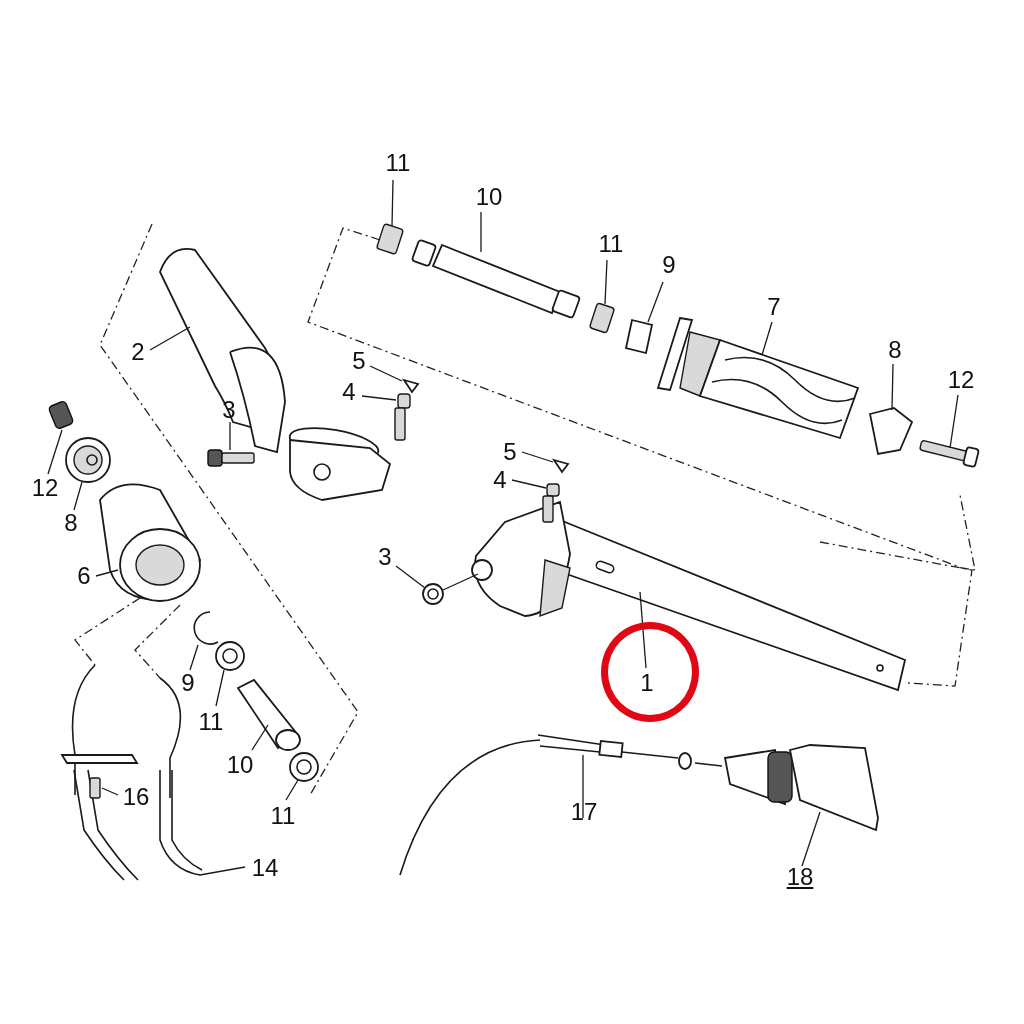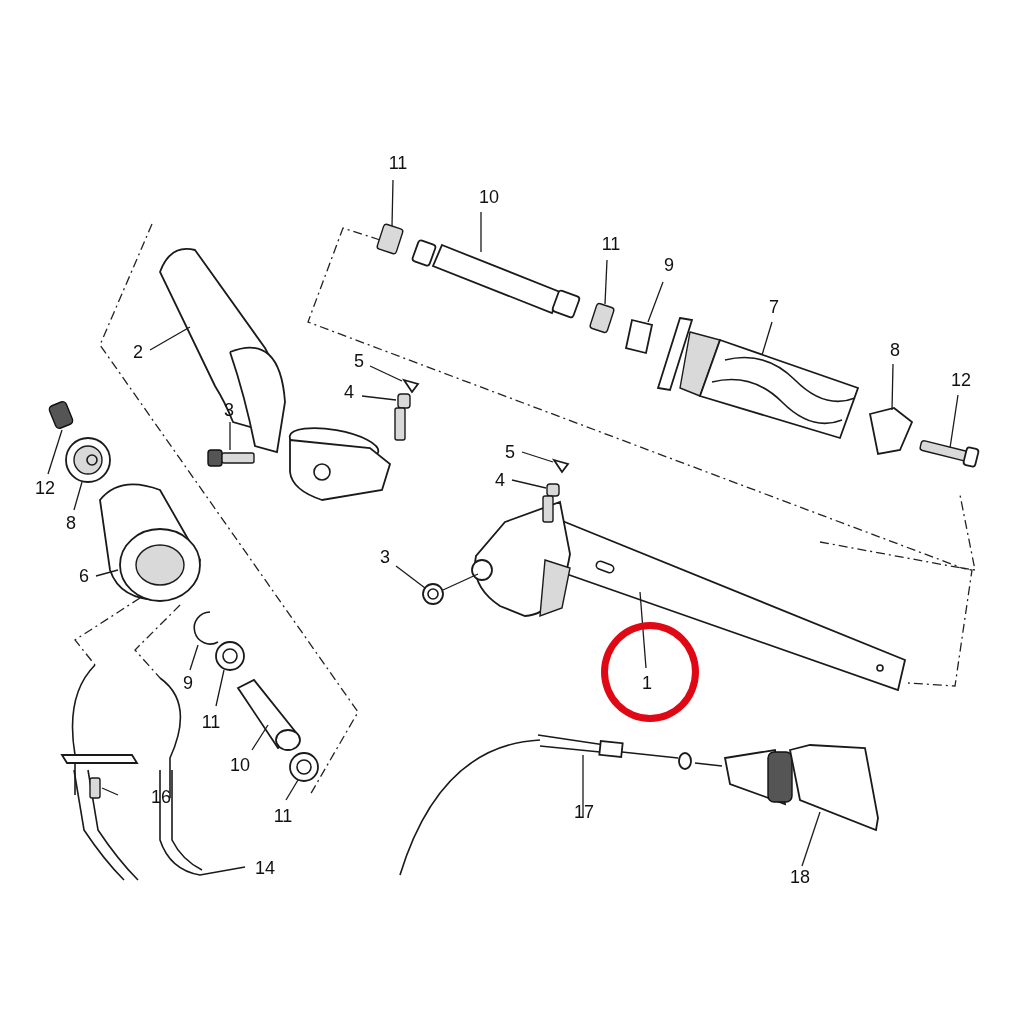--- a/index.html
+++ b/index.html
@@ -5,21 +5,21 @@
   html, body { margin: 0; padding: 0; background: #ffffff; }
   body { width: 1024px; height: 1024px; position: relative; overflow: hidden;
          font-family: "Liberation Sans", sans-serif; }
   #diagram { position: absolute; left: 0; top: 0; width: 1024px; height: 1024px; }
   .ln { stroke: #1a1a1a; stroke-width: 1.6; fill: none; }
   .dash { stroke: #222; stroke-width: 1.3; fill: none; stroke-dasharray: 9 4 2 4; }
   .part { stroke: #1a1a1a; stroke-width: 1.8; fill: #ffffff; }
   .shade { stroke: #1a1a1a; stroke-width: 1.4; fill: #d9d9d9; }
   .dark { stroke: #111; stroke-width: 1.4; fill: #555; }
   .leader { stroke: #1a1a1a; stroke-width: 1.3; fill: none; }
-  .callout { position: absolute; font-size: 18px; color: #111; line-height: 1;
+  .callout { position: absolute; font-size: 24px; color: #111; line-height: 1;
              transform: translate(-50%, -50%); white-space: nowrap; }
   .hl-ring { position: absolute; border: 7px solid #e00814; border-radius: 50%;
              box-sizing: border-box; }
 </style>
 </head>
 <body>
 
 <svg id="diagram" viewBox="0 0 1024 1024" xmlns="http://www.w3.org/2000/svg">
 
   <polyline class="dash" points="380,240 343,228 308,322 962,568 975,570 960,495"></polyline>
@@ -214,18 +214,18 @@
     <div class="callout" style="left: 45px; top: 488px;">12</div>
     <div class="callout" style="left: 71px; top: 523px;">8</div>
     <div class="callout" style="left: 84px; top: 576px;">6</div>
     <div class="callout" style="left: 510px; top: 452px;">5</div>
     <div class="callout" style="left: 500px; top: 480px;">4</div>
     <div class="callout" style="left: 385px; top: 557px;">3</div>
     <div class="callout" style="left: 647px; top: 683px;">1</div>
     <div class="callout" style="left: 188px; top: 683px;">9</div>
     <div class="callout" style="left: 211px; top: 722px;">11</div>
     <div class="callout" style="left: 240px; top: 765px;">10</div>
-    <div class="callout" style="left: 136px; top: 797px; margin-left: 25px;">16</div>
+    <div class="callout" style="left: 136px; top: 797px;">16</div>
     <div class="callout" style="left: 283px; top: 816px;">11</div>
     <div class="callout" style="left: 584px; top: 812px;">17</div>
     <div class="callout" style="left: 265px; top: 868px;">14</div>
-    <div class="callout" style="left: 800px; top: 877px;">18</div>
+    <div class="callout" style="left: 800px; top: 877px; text-decoration: underline;">18</div>
   </div>
 
 </body></html>

